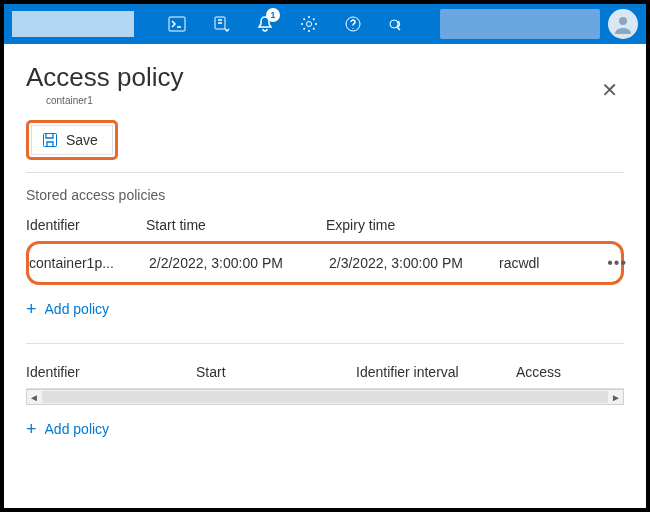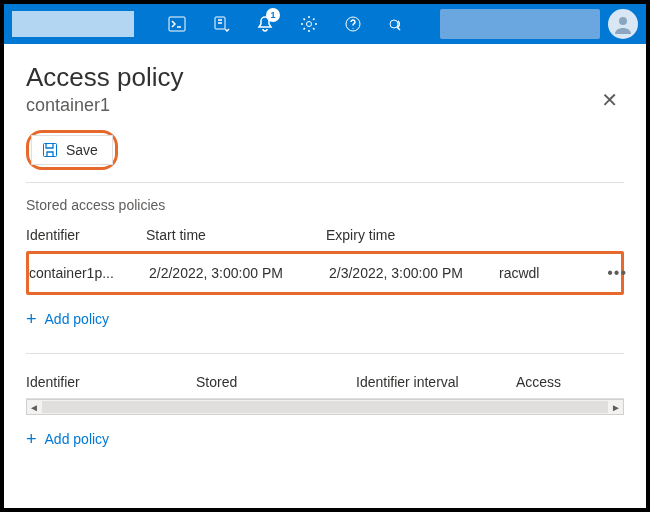--- a/index.html
+++ b/index.html
@@ -15,35 +15,35 @@
   .topbar-right { margin-left: auto; display: flex; align-items: center; gap: 8px; }
   .user-blur { width: 160px; height: 30px; background: #6aa7e0; border-radius: 2px; }
   .avatar { width: 30px; height: 30px; border-radius: 50%; background: #d9e7f5; display:flex; align-items:center; justify-content:center; }
   .avatar svg { fill: #8aa6c1; }
 
   
   .panel { padding: 18px 22px 10px 22px; }
   .panel-header { display: flex; align-items: flex-end; }
   .panel-title-block { flex: 1; }
   .panel-title { font-size: 26px; font-weight: 500; color: #323130; }
-  .panel-subtitle { font-size: 18px; color: #605e5c; margin-top: 2px; }
+  .panel-subtitle { font-size: 10px; color: #605e5c; margin-top: 2px; margin-left: 20px; }
   .close-x { font-size: 20px; color: #605e5c; cursor: pointer; padding: 4px 6px; }
 
   
-  .save-wrap { margin-top: 14px; display: inline-block; border: 3px solid #e8692c; border-radius: 16px; padding: 2px; text-decoration: underline; }
+  .save-wrap { margin-top: 14px; display: inline-block; border: 3px solid #e8692c; border-radius: 5px; padding: 2px; text-decoration: underline; }
   .save-btn { display: inline-flex; align-items: center; gap: 8px; padding: 6px 14px 6px 10px; border: 1px solid #e1dfdd; background: #fff; font-size: 14px; color: #323130; cursor: pointer; }
   .save-btn svg { stroke: #0078d4; fill: none; }
 
   .divider { border: none; border-top: 1px solid #e1dfdd; margin: 12px 0 14px 0; }
 
   .section-label { font-size: 14px; color: #605e5c; margin-bottom: 10px; display:flex; align-items:center; gap:6px;}
   .info-icon { width:14px; height:14px; border:1px solid #8a8886; border-radius:50%; display:inline-flex; align-items:center; justify-content:center; font-size:10px; color:#8a8886; }
 
   .grid-head { display: grid; grid-template-columns: 120px 180px 170px 100px 28px; font-size: 14px; color: #323130; font-weight: 400; padding: 4px 0; }
-  .grid-row-wrap { border: 3px solid #e8692c; border-radius: 2px; margin-top: 4px; padding: 2px 0;}
+  .grid-row-wrap { border: 3px solid #e8692c; border-radius: 13px; margin-top: 4px; padding: 2px 0;}
   .grid-row { display: grid; grid-template-columns: 120px 180px 170px 100px 28px; font-size: 14px; color: #323130; padding: 8px 0; align-items: center;}
   .ellipsis-cell { white-space: nowrap; overflow: hidden; text-overflow: ellipsis; padding-right: 8px;}
   .more-dots { font-size: 16px; letter-spacing: 1px; color: #605e5c; cursor: pointer; text-align: right;}
 
   .add-link { display: inline-flex; align-items: center; gap: 8px; color: #0078d4; font-size: 14px; cursor: pointer; margin: 16px 0 14px 0; }
   .plus { font-size: 18px; line-height: 14px; }
 
   .grid-head2 { display: grid; grid-template-columns: 170px 160px 160px 100px; font-size: 14px; color: #323130; padding: 6px 0 8px 0; border-bottom: 1px solid #e1dfdd;}
   .no-results { font-size: 14px; color: #605e5c; padding: 10px 0 6px 0; }
 
@@ -150,21 +150,21 @@
     <span class="plus">+</span>
     <span>Add policy</span>
   </div>
 
   <hr class="divider">
 
   
 
   <div class="grid-head2">
     <div>Identifier</div>
-    <div>Stored</div>
+    <div>Start</div>
     <div>Identifier interval</div>
     <div>Access</div>
   </div>
 
 
   <div class="hscroll">
     <div class="arrow">◄</div>
     <div class="track"></div>
     <div class="arrow">►</div>
   </div>

